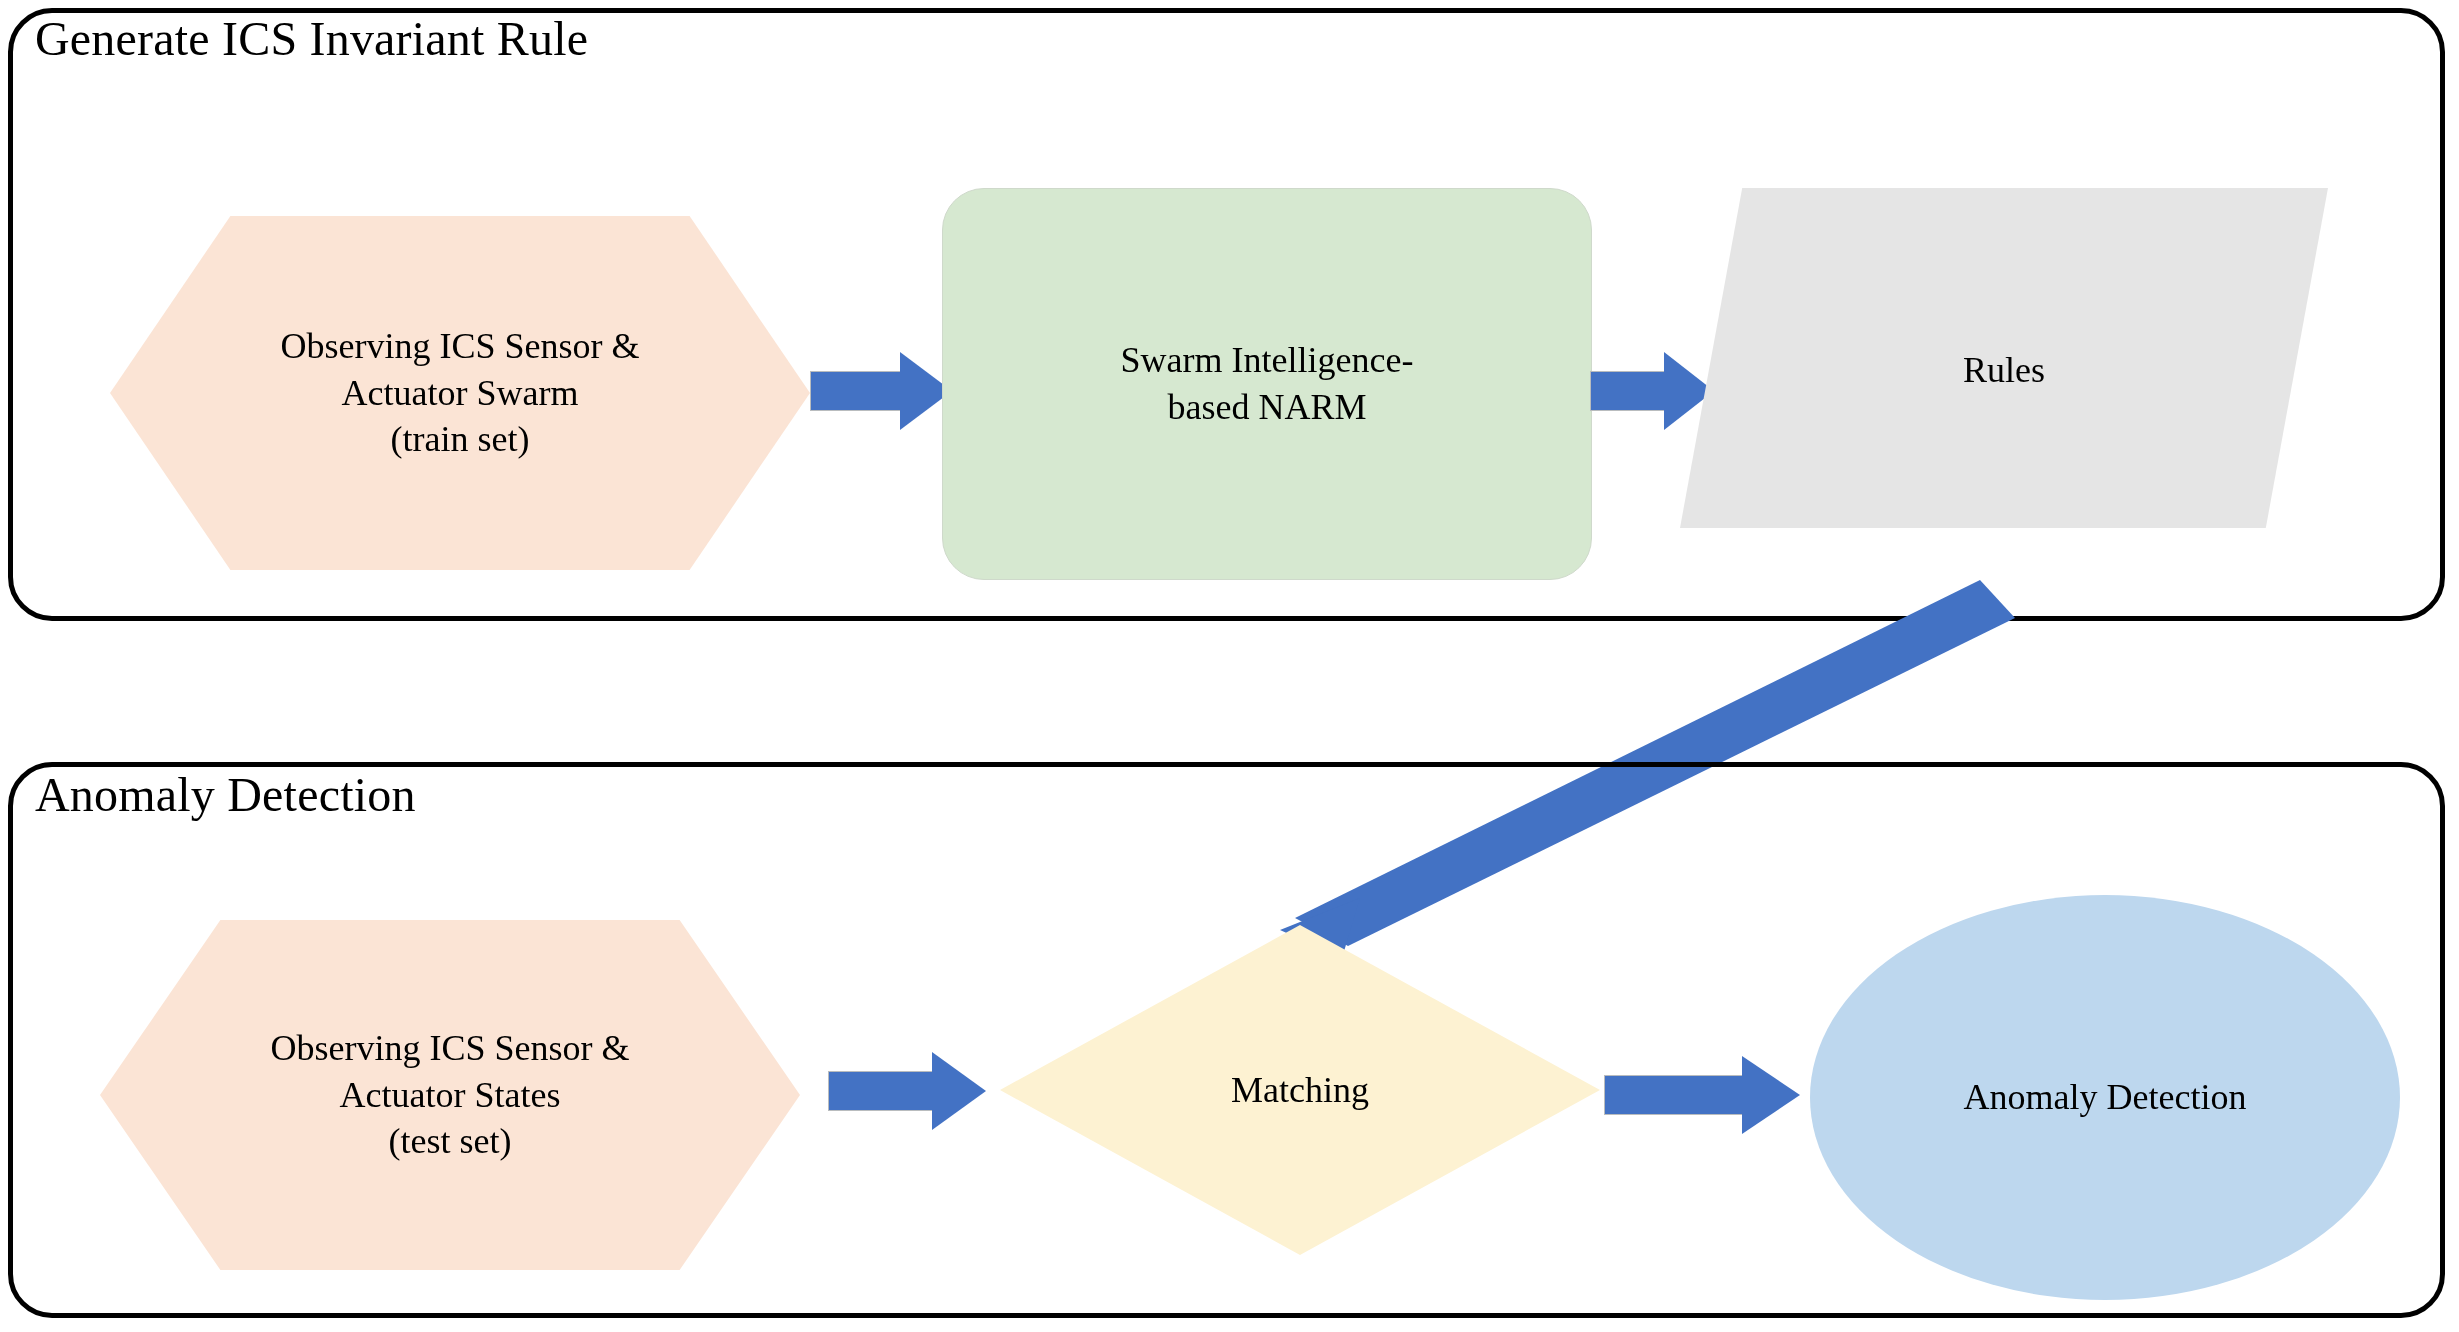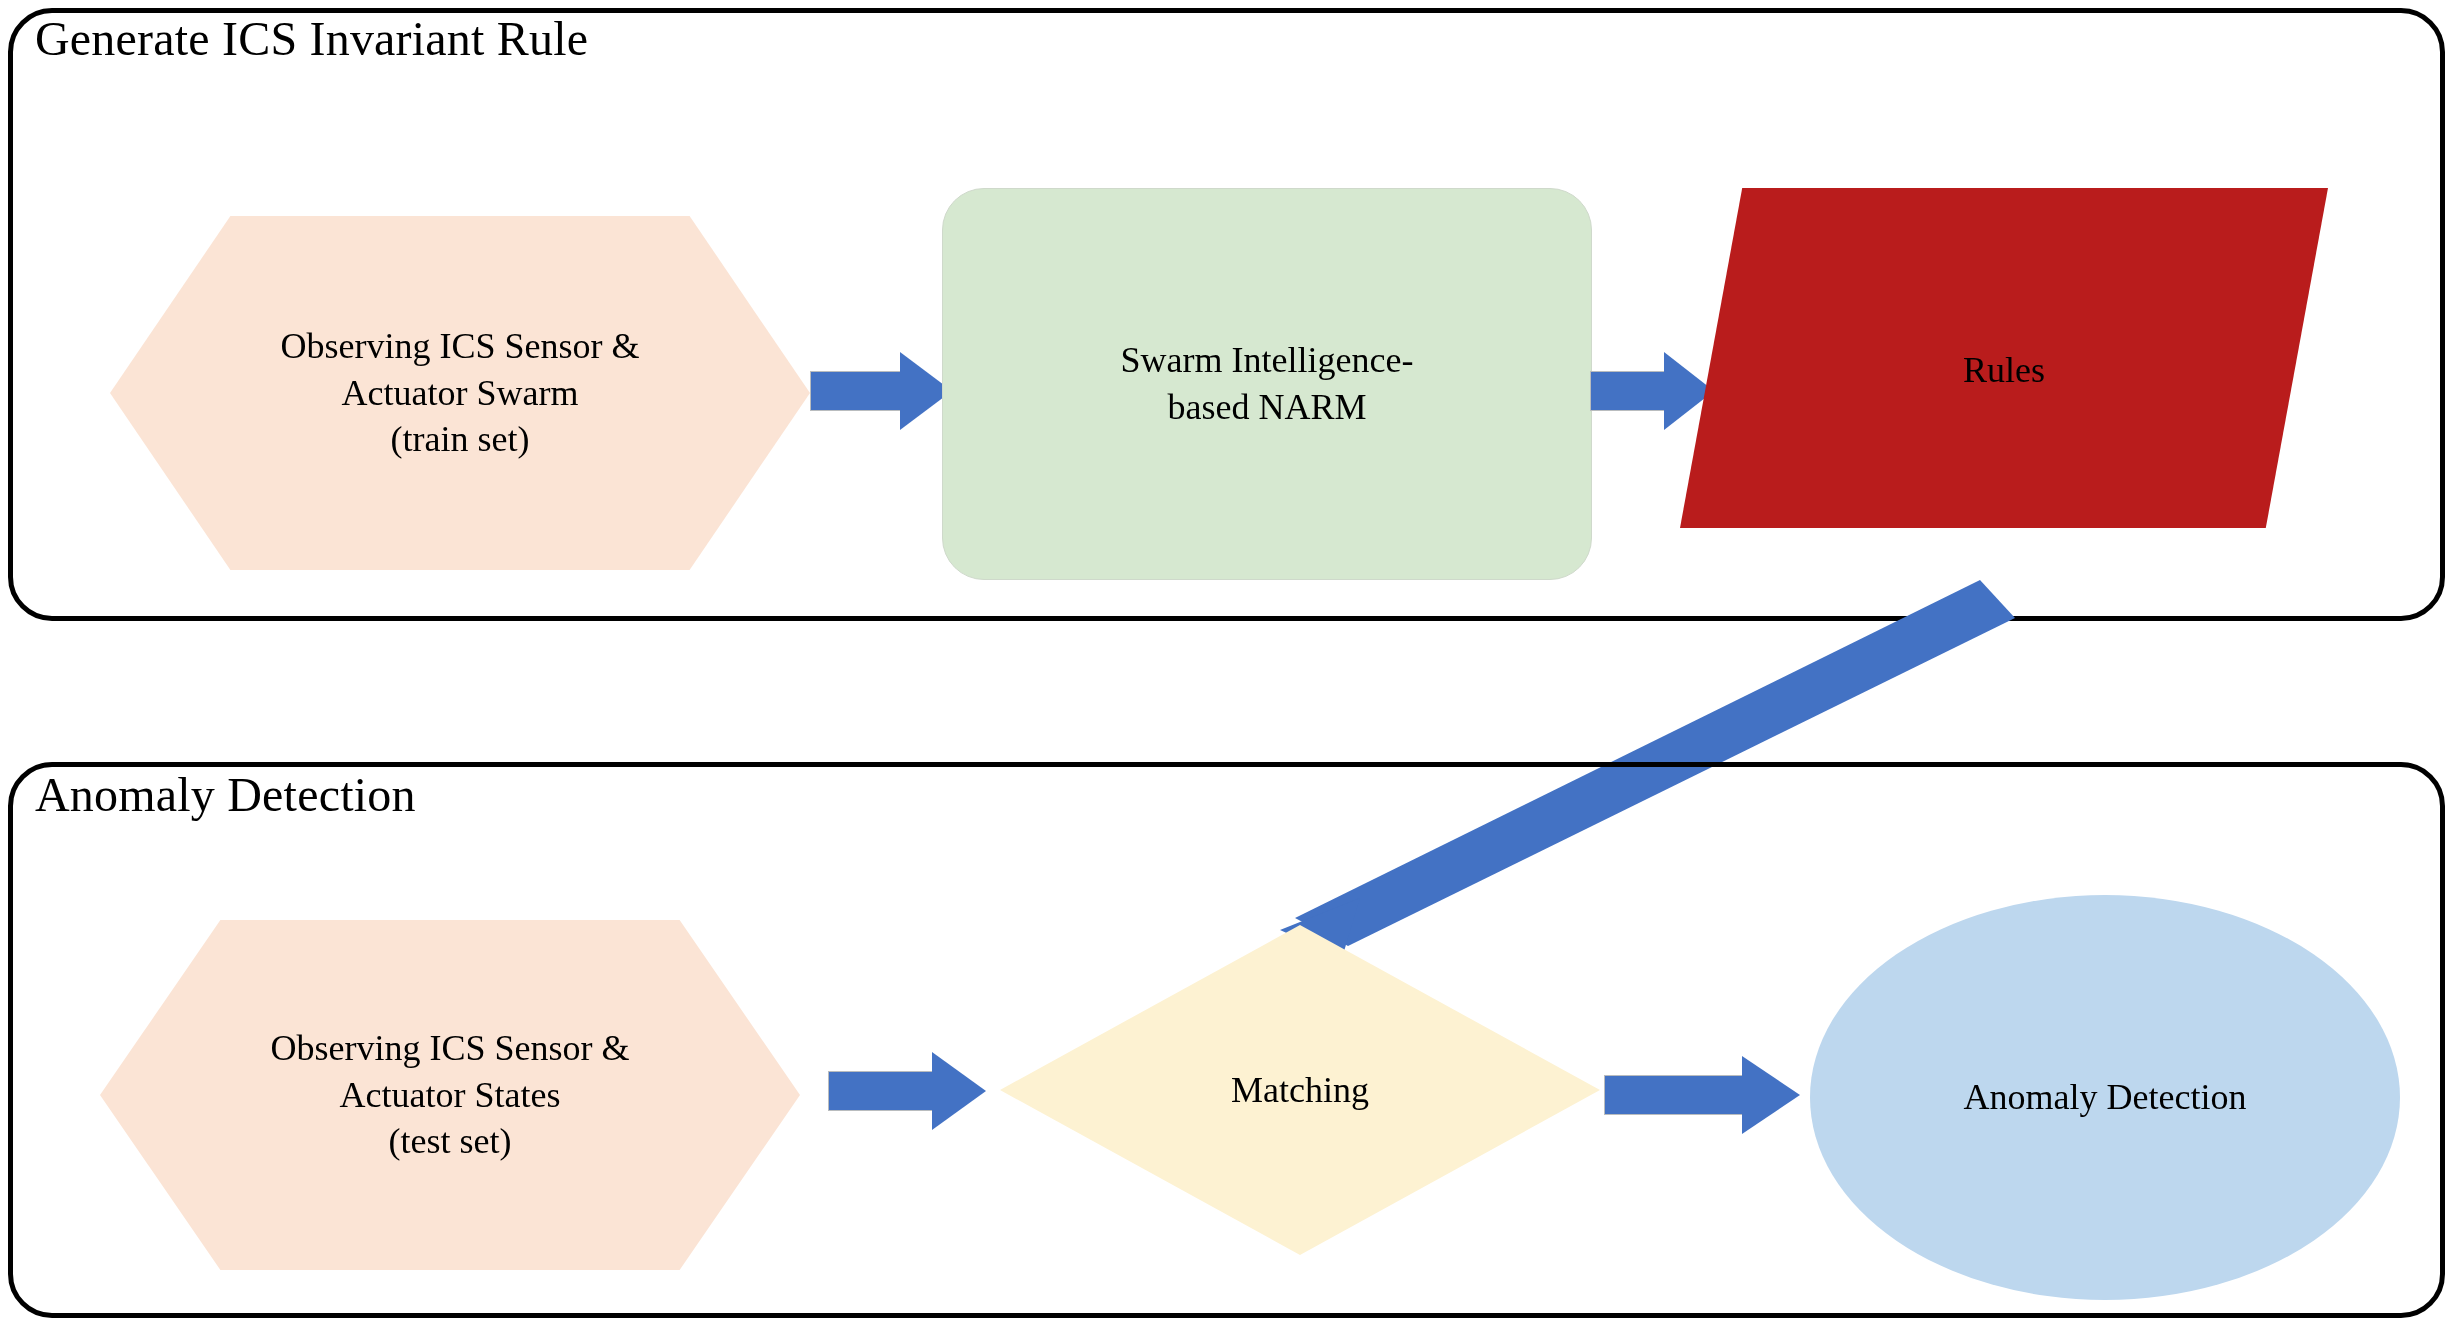--- a/index.html
+++ b/index.html
@@ -56,21 +56,21 @@
   #proc-narm{
     left:942px;top:188px;width:650px;height:392px;
     background:#D6E8D0;
     border:1px solid #cfd9cb;
     border-radius:42px;
   }
 
   
   #rules-par{
     left:1680px;top:188px;width:648px;height:340px;
-    background:#b91c1c;
+    background:#e5e5e5;
     clip-path:polygon(9.6% 0%, 100% 0%, 90.4% 100%, 0% 100%);
     justify-content:flex-end;
   }
   #rules-par .lbl{transform:translateY(12px);}
 
   
   #diamond-match{
     left:1000px;top:925px;width:600px;height:330px;
     background:#FDF2D2;
     clip-path:polygon(50% 0%, 100% 50%, 50% 100%, 0% 50%);

